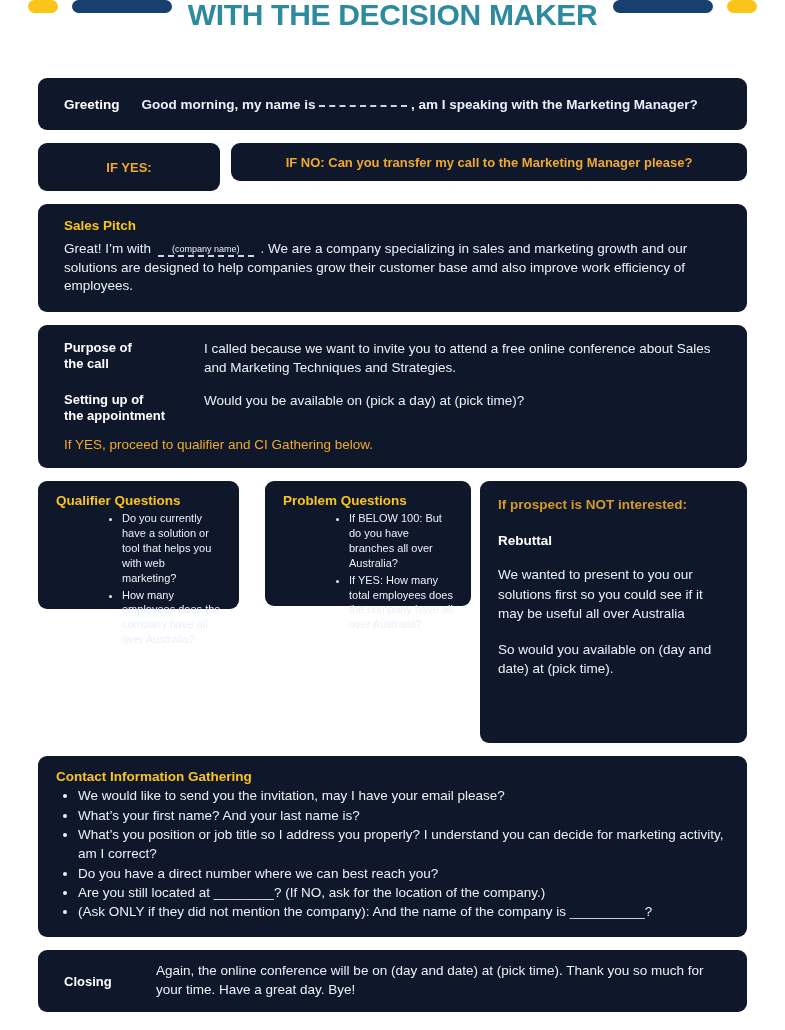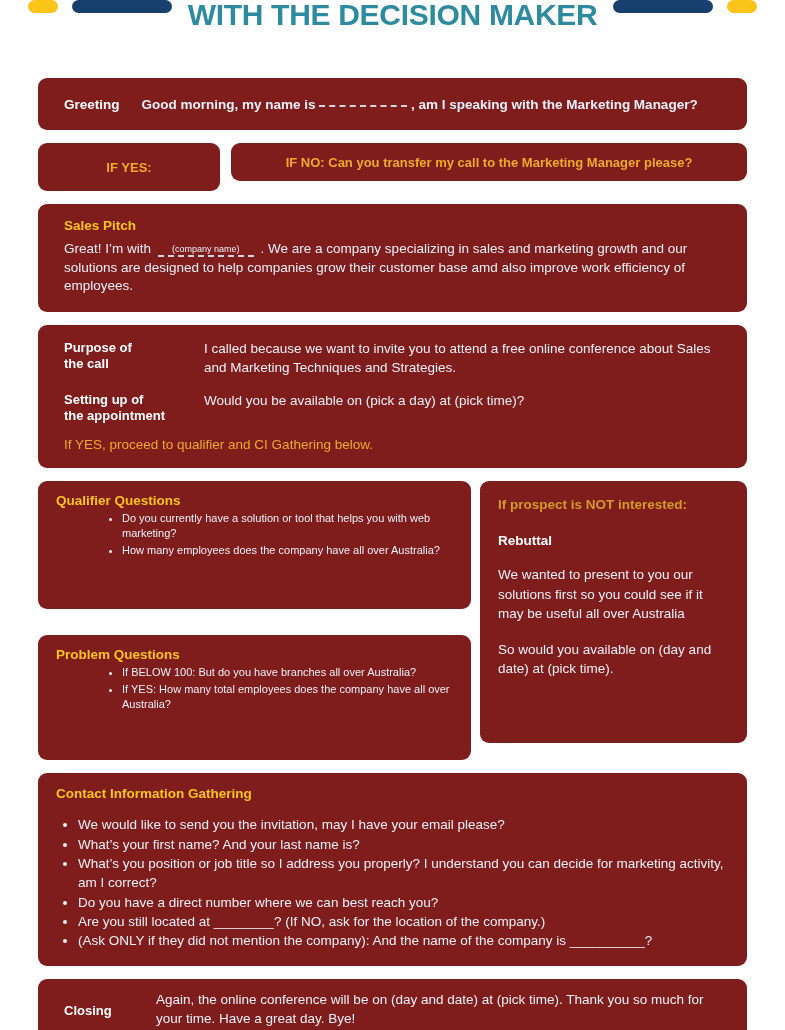--- a/index.html
+++ b/index.html
@@ -28,21 +28,21 @@
     font-size: 30px;
     font-weight: bold;
     letter-spacing: -0.3px;
     white-space: nowrap;
     padding: 0 16px;
     line-height: 1;
   }
 
   
   .panel {
-    background: #7f1d1d;
+    background: #0f172a;
     border-radius: 9px;
     color: #e9eef5;
   }
   .body { padding: 0 38px; }
 
   
   .greeting {
     display: flex;
     align-items: center;
     padding: 0 26px;
@@ -107,37 +107,37 @@
     font-weight: bold;
     font-size: 13px;
     color: #ffffff;
     line-height: 1.22;
   }
   .prow .v { font-size: 13.5px; line-height: 1.4; color: #eaf0f7; }
   .note { color: #f0a92b; font-size: 13.5px; margin-top: 2px; }
 
   
   .cols { display: flex; gap: 9px; margin-bottom: 13px; }
-  .colL { width: 433px; flex: none; display: flex; flex-direction: column; gap: 26px; }
+  .colL { width: 433px; flex: none; display: flex; flex-direction: row; gap: 26px; }
   .colR { flex: 1; }
   .qbox { padding: 12px 18px 14px 18px; }
   .qbox h3 { color: #fbc41a; font-size: 13.5px; font-weight: bold; margin-bottom: 3px; }
   .qbox ul { margin: 0; padding-left: 22px; }
   .qbox li { font-size: 11px; line-height: 1.35; color: #eaf0f7; margin-top: 2px; margin-left: 44px; }
   .qual { height: 128px; }
   .prob { height: 125px; }
 
   .rebut { padding: 16px 18px; height: 262px; }
   .rebut .hd { color: #d49a27; font-size: 13.5px; font-weight: bold; }
   .rebut .sub { color: #ffffff; font-size: 13.5px; font-weight: bold; margin-top: 21px; }
   .rebut p { font-size: 13.5px; line-height: 1.42; color: #eaf0f7; margin-top: 17px; }
 
   
   .contact { padding: 13px 18px 16px 18px; margin-bottom: 13px; }
-  .contact h3 { color: #fbc41a; font-size: 13.5px; font-weight: bold; margin-bottom: 14px; }
+  .contact h3 { color: #fbc41a; font-size: 13.5px; font-weight: bold; margin-bottom: 2px; }
   .contact ul { margin: 0; padding-left: 22px; }
   .contact li { font-size: 13.5px; line-height: 1.43; color: #eaf0f7; }
 
   
   .closing { display: flex; align-items: center; padding: 12px 26px; }
   .closing .lbl {
     width: 92px; flex: none;
     font-weight: bold; font-size: 13px; color: #ffffff;
   }
   .closing .txt { font-size: 13.5px; line-height: 1.4; color: #eaf0f7; }

